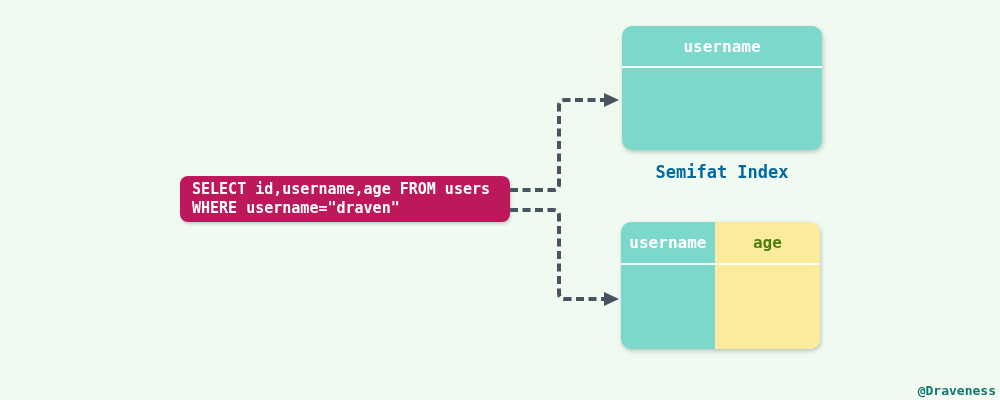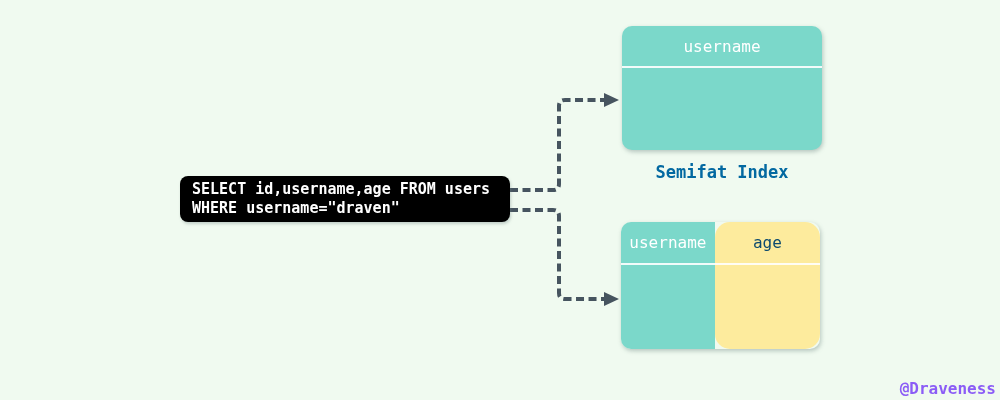--- a/index.html
+++ b/index.html
@@ -18,21 +18,21 @@
   .connectors {
     position: absolute;
     left: 0; top: 0;
     width: 1000px; height: 400px;
     z-index: 1;
   }
   .sql-box {
     position: absolute;
     left: 180px; top: 176px;
     width: 330px; height: 46px;
-    background: #000000;
+    background: #be185d;
     border-radius: 8px;
     box-sizing: border-box;
     padding: 4px 0 0 12px;
     color: #ffffff;
     font-size: 15px;
     font-weight: bold;
     line-height: 19px;
     letter-spacing: 0px;
     box-shadow: 1px 2px 3px rgba(110,130,130,0.35);
     z-index: 2;
@@ -55,57 +55,56 @@
     width: 199px; height: 127px;
     display: flex;
   }
   .table-header {
     height: 40px;
     display: flex;
     align-items: center;
     justify-content: center;
     border-bottom: 2px solid rgba(255,255,255,0.9);
     font-size: 16px;
-    font-weight: normal;
+    font-weight: bold;
     text-align: right;
   }
   .semifat .table-header { color: #ffffff; }
   .col {
     height: 100%;
     box-sizing: border-box;
   }
   .col-username {
     width: 98px;
     background: #7bd8ca;
     color: #ffffff;
   }
   .col-age {
     width: 110px;
     background: #fdeb9d;
-    color: #0c4a6e;
-    border-radius: 15px;
+    color: #4d7c0f;
   }
   .col .table-header { height: 41px; }
   .index-label {
     position: absolute;
     width: 200px;
     text-align: center;
     color: #0369a1;
     font-size: 17px;
     font-weight: bold;
     z-index: 2;
   }
   .semifat-label { left: 622px; top: 162px; }
   .fat-label { left: 621px; top: 361px; }
   .watermark {
     position: absolute;
     right: 4px; bottom: 2px;
-    font-size: 16px;
+    font-size: 13px;
     font-weight: 600;
-    color: #8b5cf6;
+    color: #0f766e;
     z-index: 2;
     margin-top: 8px;
   }
 </style>
 </head>
 <body>
 
 <div class="canvas">
 
   <svg class="connectors" viewBox="0 0 1000 400" xmlns="http://www.w3.org/2000/svg">

